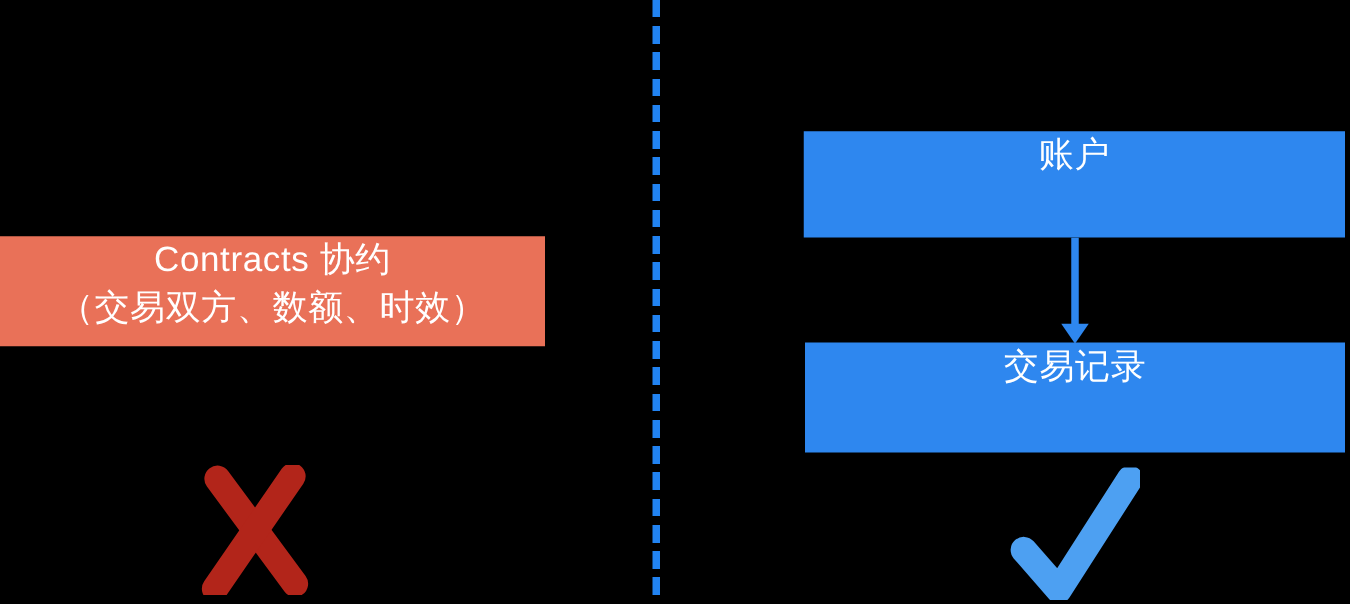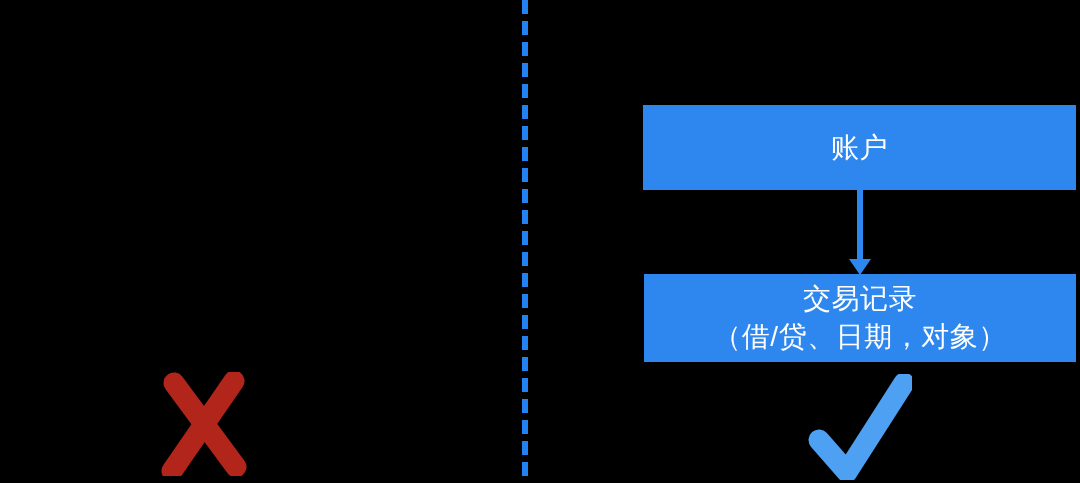--- a/index.html
+++ b/index.html
@@ -30,21 +30,21 @@
       var(--divider-blue, #2183F2) 14px,
       transparent 14px,
       transparent 21px
     );
   }
   .box {
     position: absolute;
     display: flex;
     flex-direction: column;
     align-items: center;
-    justify-content: center;
+    justify-content: flex-start;
     color: var(--text-white, #FFFFFF);
     font-size: 28px;
     line-height: 38px;
     text-align: center;
     letter-spacing: 0.5px;
   }
   .box-salmon { background: var(--box-salmon, #E97158); }
   .box-blue   { background: var(--box-blue, #2E87EF); }
   .contracts-box {
     left: 0; top: 189;
@@ -76,40 +76,43 @@
   }
 </style>
 </head>
 <body>
 
 <div class="canvas">
 
   <div class="divider"></div>
 
   <section class="panel">
+    <div class="box box-salmon contracts-box">
+      <div class="box-line">Contracts 协约</div>
+      <div class="box-line">（交易双方、数额、时效）</div>
+    </div>
 
     <svg class="x-svg" viewBox="0 0 94 104">
       <path d="M17 11 L79 95" stroke="var(--x-red, #B2251A)" stroke-width="21" stroke-linecap="round" fill="none"></path>
       <path d="M77 9 L15 99" stroke="var(--x-red, #B2251A)" stroke-width="21" stroke-linecap="round" fill="none"></path>
     </svg>
   </section>
 
   <section class="panel">
     <div class="box box-blue account-box">
       <div class="box-line">账户</div>
     </div>
 
     <svg class="arrow-svg" viewBox="0 0 28 85">
       <rect x="11" y="0" width="6" height="71" fill="var(--arrow-blue, #2E87EF)"></rect>
       <polygon points="3,69 25,69 14,85" fill="var(--arrow-blue, #2E87EF)"></polygon>
     </svg>
 
     <div class="box box-blue transaction-box">
       <div class="box-line">交易记录</div>
-      <div class="box-line">（借/贷、日期，对象）</div>
     </div>
 
     <svg class="check-svg" viewBox="0 0 104 106">
       <path d="M11 66 L39 98 L96 9" stroke="var(--check-blue, #4DA0F2)" stroke-width="21" stroke-linecap="round" stroke-linejoin="round" fill="none"></path>
     </svg>
   </section>
 
 </div>
 
 </body></html>

